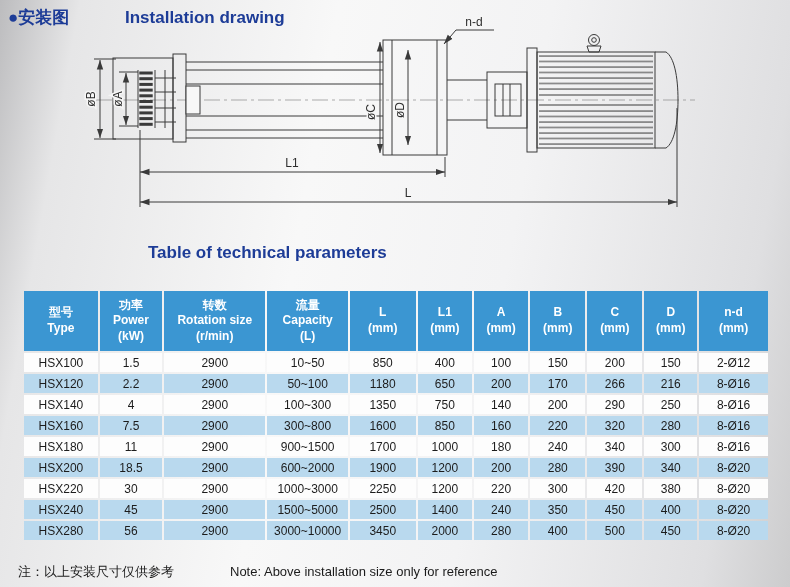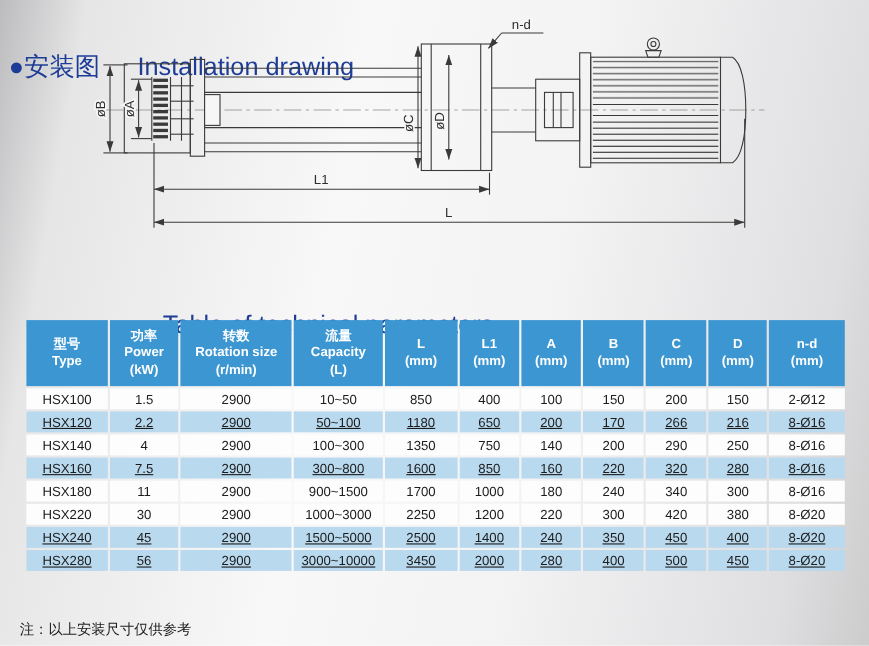--- a/index.html
+++ b/index.html
@@ -1,31 +1,31 @@
 <!DOCTYPE html>
 <html style="--title-blue: #1d3c97; --header-blue: #3b96d2; --row-alt: #b9d9ee;"><head>
 <meta charset="utf-8">
 <style>
   html,body{margin:0;padding:0;}
   body{
     width:790px;height:587px;position:relative;overflow:hidden;
     font-family:"Liberation Sans","DejaVu Sans",sans-serif;
     background:linear-gradient(100deg,#bcbcbe 0%,#e6e6e7 9%,#f8f8f8 38%,#f3f3f4 62%,#dfdfe1 90%,#cccccd 100%);
   }
-  .section-title{position:absolute;left:0;width:790px;height:24px;color:var(--title-blue);font-weight:normal;font-size:23px;line-height:24px;margin-top:42px;}
+  .section-title{position:absolute;left:0;width:790px;height:24px;color:var(--title-blue);font-weight:bold;font-size:17px;line-height:24px;}
   .section-title .zh{position:absolute;left:8px;}
   .section-title .en{position:absolute;}
   #sec1 .en{left:125px;}
   #sec2 .en{left:148px;}
   svg.drawing{position:absolute;left:0;top:0;width:790px;height:235px;}
   svg .dim{font-size:12px;fill:#2e2e2e;stroke:#f6f6f6;stroke-width:3px;paint-order:stroke;font-family:"Liberation Sans","DejaVu Sans",sans-serif;}
   table.params{position:absolute;left:22px;top:289px;width:748px;border-collapse:separate;border-spacing:2px;table-layout:fixed;font-size:12px;}
   table.params th{background:var(--header-blue);color:#fff;font-weight:bold;height:56px;vertical-align:middle;text-align:center;padding:2px 1px;line-height:1.3;font-size:12px;}
   table.params td{background:#fdfdfd;text-align:center;height:17px;padding:1px 0;color:#1c1c1c;vertical-align:middle;}
-  table.params tr.alt td{background:var(--row-alt);text-decoration:underline;}
+  table.params tr.alt td{background:var(--row-alt);}
   .note{position:absolute;top:563px;left:0;width:790px;font-size:13px;color:#1b1b1b;height:18px;line-height:18px;text-align:right;}
   .note .zh{position:absolute;left:18px;}
   .note .en{position:absolute;left:230px;}
 </style>
 </head>
 <body>
 
 <div class="section-title" id="sec1" style="top:6px">
   <span class="zh"><span>●</span><span>安装图</span></span>
   <span class="en">Installation drawing</span>
@@ -282,20 +282,33 @@
         <td>2900</td>
         <td>900~1500</td>
         <td>1700</td>
         <td>1000</td>
         <td>180</td>
         <td>240</td>
         <td>340</td>
         <td>300</td>
         <td>8-Ø16</td>
       </tr>
+      <tr class="alt">
+        <td>HSX200</td>
+        <td>18.5</td>
+        <td>2900</td>
+        <td>600~2000</td>
+        <td>1900</td>
+        <td>1200</td>
+        <td>200</td>
+        <td>280</td>
+        <td>390</td>
+        <td>340</td>
+        <td>8-Ø20</td>
+      </tr>
       <tr>
         <td>HSX220</td>
         <td>30</td>
         <td>2900</td>
         <td>1000~3000</td>
         <td>2250</td>
         <td>1200</td>
         <td>220</td>
         <td>300</td>
         <td>420</td>
@@ -326,13 +339,14 @@
         <td>400</td>
         <td>500</td>
         <td>450</td>
         <td>8-Ø20</td>
       </tr>
     </tbody>
 </table>
 
 <div class="note">
   <span class="zh">注：以上安装尺寸仅供参考</span>
+  <span class="en">Note: Above installation size only for reference</span>
 </div>
 
 </body></html>

